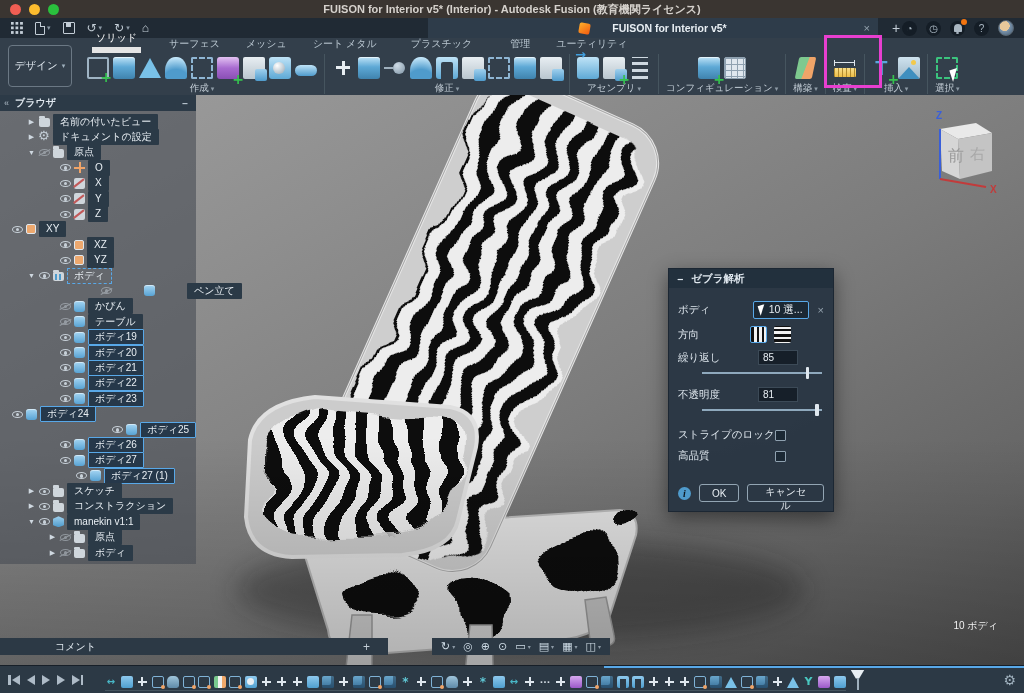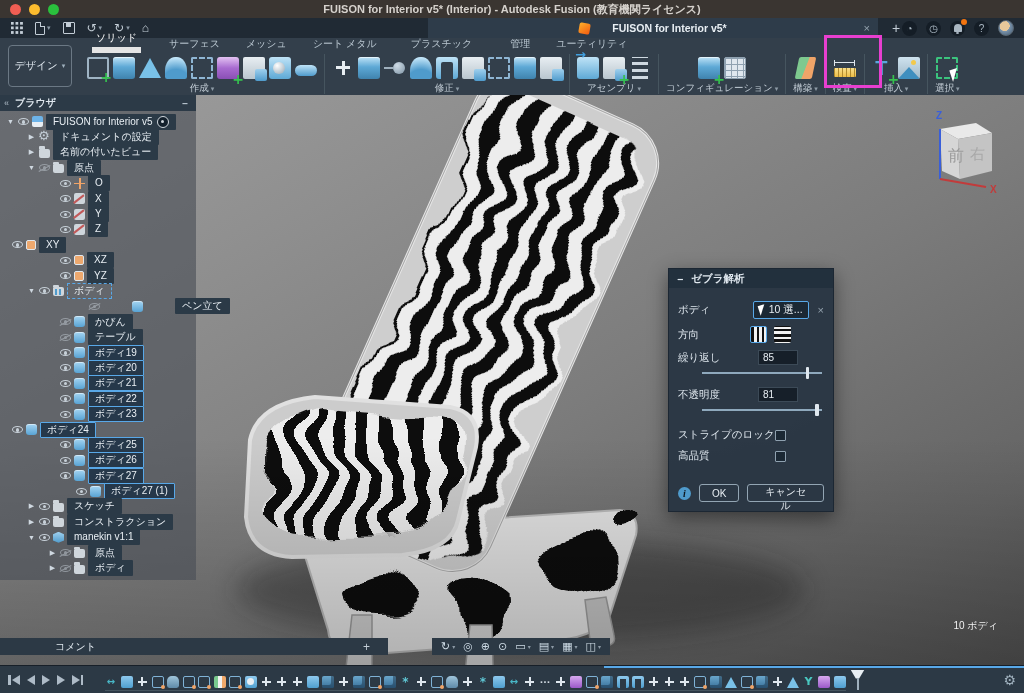--- a/index.html
+++ b/index.html
@@ -405,35 +405,29 @@
       <text x="76" y="90" font-size="10" fill="#c23b3b" font-weight="bold">X</text>
     </svg>
 
     <div class="bpanel">
       <div class="bp-head">
         <span class="col">«</span>
         <span>ブラウザ</span>
         <span class="min">−</span>
       </div>
       <div class="tree" id="tree">
-          <div class="trow" style="padding-left: 6px;">
-            <span class="exp">▼</span>
-            <span class="eye"></span>
-            <span class="ti document"></span>
-            <span class="chip">FUISON for Interior v5<span class="target"></span></span>
+          <div class="trow" style="padding-left: 27px;">
+            <span class="exp">▶</span>
+            <span class="ti folder"></span>
+            <span class="chip">名前の付いたビュー</span>
           </div>
           <div class="trow" style="padding-left: 27px;">
             <span class="exp">▶</span>
             <span class="ti gear"></span>
             <span class="chip">ドキュメントの設定</span>
-          </div>
-          <div class="trow" style="padding-left: 27px;">
-            <span class="exp">▶</span>
-            <span class="ti folder"></span>
-            <span class="chip">名前の付いたビュー</span>
           </div>
           <div class="trow" style="padding-left: 27px;">
             <span class="exp">▼</span>
             <span class="eye off"></span>
             <span class="ti folder"></span>
             <span class="chip">原点</span>
           </div>
           <div class="trow" style="padding-left: 48px;">
             <span class="exp"></span>
             <span class="eye"></span>
@@ -475,21 +469,21 @@
             <span class="eye"></span>
             <span class="ti plane"></span>
             <span class="chip">YZ</span>
           </div>
           <div class="trow dashed" style="padding-left: 27px;">
             <span class="exp">▼</span>
             <span class="eye"></span>
             <span class="ti bodies-folder"></span>
             <span class="chip">ボディ</span>
           </div>
-          <div class="trow" style="padding-left: 48px; gap: 32px;">
+          <div class="trow" style="padding-left: 60px; gap: 32px;">
             <span class="exp"></span>
             <span class="eye off"></span>
             <span class="ti body"></span>
             <span class="chip">ペン立て</span>
           </div>
           <div class="trow" style="padding-left: 48px;">
             <span class="exp"></span>
             <span class="eye off"></span>
             <span class="ti body"></span>
             <span class="chip">かびん</span>
@@ -529,21 +523,21 @@
             <span class="eye"></span>
             <span class="ti body"></span>
             <span class="chip">ボディ23</span>
           </div>
           <div class="trow sel" style="">
             <span class="exp"></span>
             <span class="eye"></span>
             <span class="ti body"></span>
             <span class="chip">ボディ24</span>
           </div>
-          <div class="trow sel" style="padding-left: 48px;">
+          <div class="trow sel" style="padding-left: 48px; justify-content: flex-end;">
             <span class="exp"></span>
             <span class="eye"></span>
             <span class="ti body"></span>
             <span class="chip">ボディ25</span>
           </div>
           <div class="trow sel" style="padding-left: 48px;">
             <span class="exp"></span>
             <span class="eye"></span>
             <span class="ti body"></span>
             <span class="chip">ボディ26</span>

